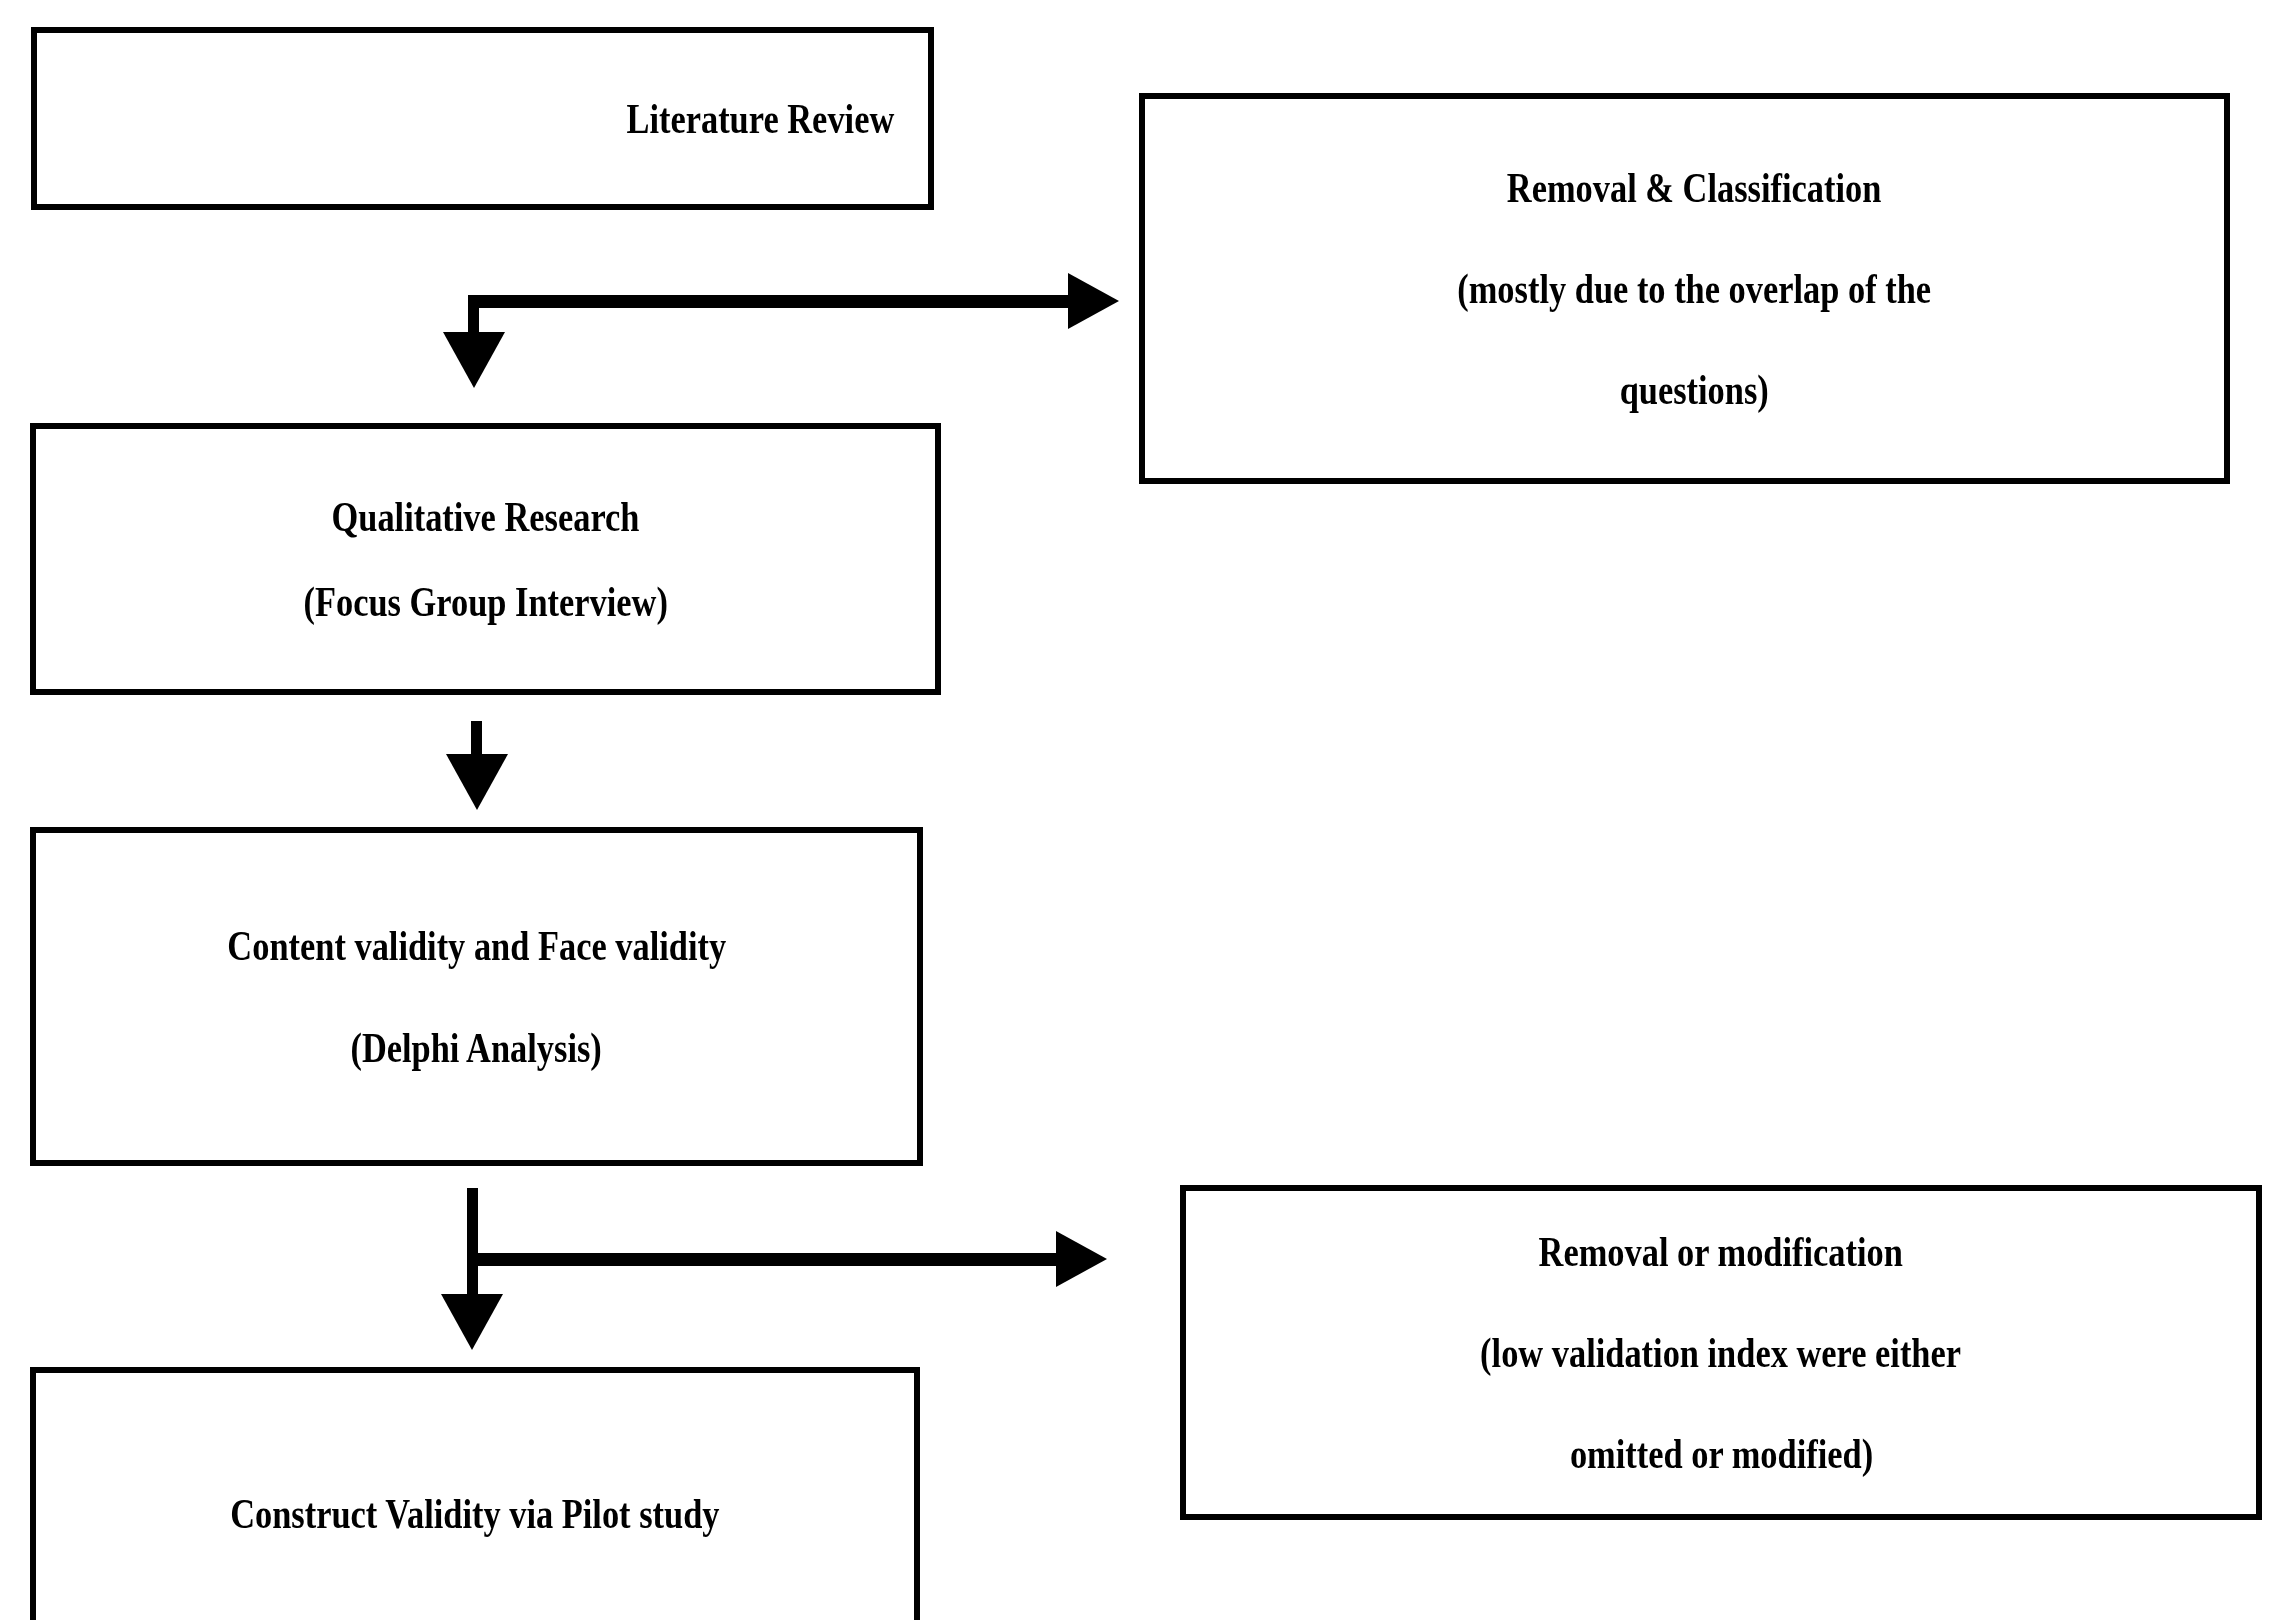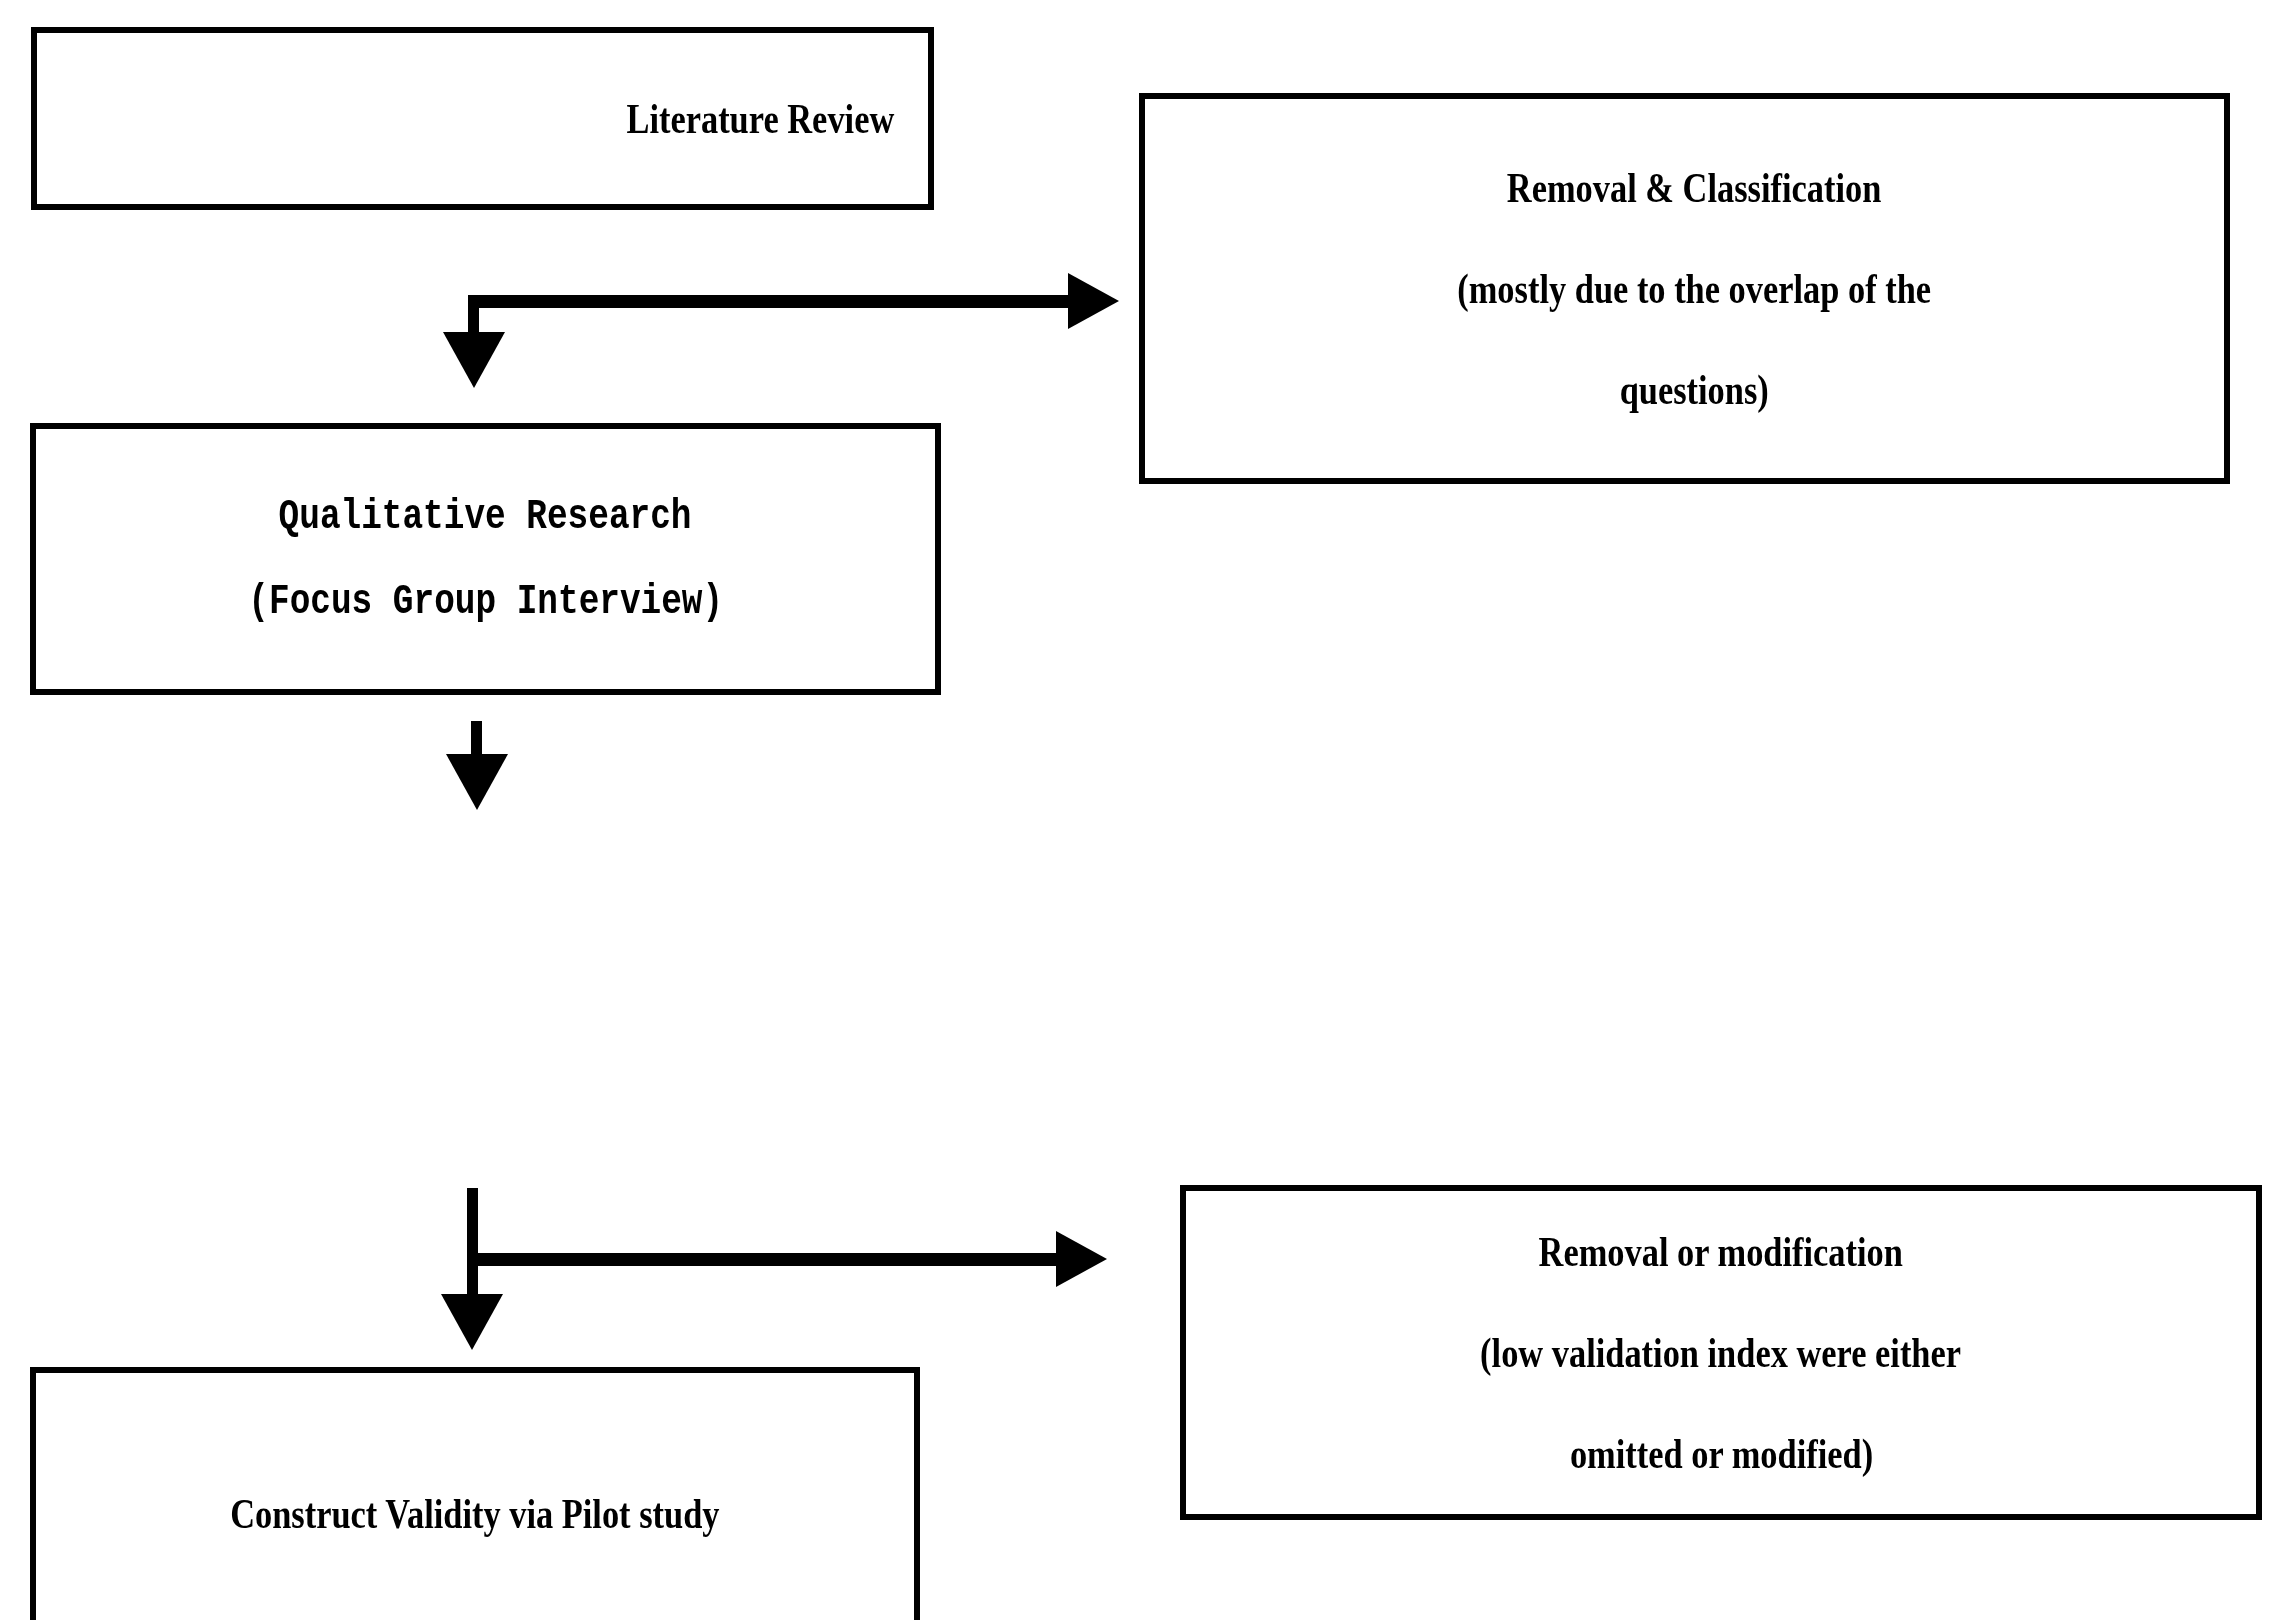--- a/index.html
+++ b/index.html
@@ -35,21 +35,21 @@
     transform: scaleX(0.80);
     transform-origin: center center;
   }
   
   .gap-lg > .node-line + .node-line { margin-top: 56px; }
   .gap-md > .node-line + .node-line { margin-top: 40px; }
 
   
   #box-literature-review { left: 31px;  top: 27px;   width: 903px; height: 183px; align-items: flex-end; }
   #box-removal-classification { left: 1139px; top: 93px; width: 1091px; height: 391px; padding-left: 20px; }
-  #box-qualitative-research  { left: 30px;  top: 423px;  width: 911px; height: 272px; font-family: Liberation Mono, monospace; }
+  #box-qualitative-research  { left: 30px;  top: 423px;  width: 911px; height: 272px; }
   #box-content-face-validity { left: 30px;  top: 827px; width: 893px; height: 339px; }
   #box-removal-modification  { left: 1180px; top: 1185px; width: 1082px; height: 335px; }
   #box-construct-validity    { left: 30px;  top: 1367px; width: 890px; height: 293px; }
 
   
   .seg-h { position: absolute; background: #000000; height: 13px; }
   .seg-v { position: absolute; background: #000000; width: 11.4px; }
   .arrow-right {
     position: absolute;
     width: 0; height: 0;
@@ -94,20 +94,24 @@
     <div class="node-line">Removal &amp; Classification</div>
     <div class="node-line">(mostly due to the overlap of the</div>
     <div class="node-line">questions)</div>
   </div>
 
   <div class="node gap-md" id="box-qualitative-research">
     <div class="node-line">Qualitative Research</div>
     <div class="node-line">(Focus Group Interview)</div>
   </div>
 
+  <div class="node gap-lg" id="box-content-face-validity">
+    <div class="node-line">Content validity and Face validity</div>
+    <div class="node-line">(Delphi Analysis)</div>
+  </div>
 
   <div class="node gap-lg" id="box-removal-modification">
     <div class="node-line">Removal or modification</div>
     <div class="node-line">(low validation index were either</div>
     <div class="node-line">omitted or modified)</div>
   </div>
 
   <div class="node" id="box-construct-validity">
     <div class="node-line">Construct Validity via Pilot study</div>
   </div>

